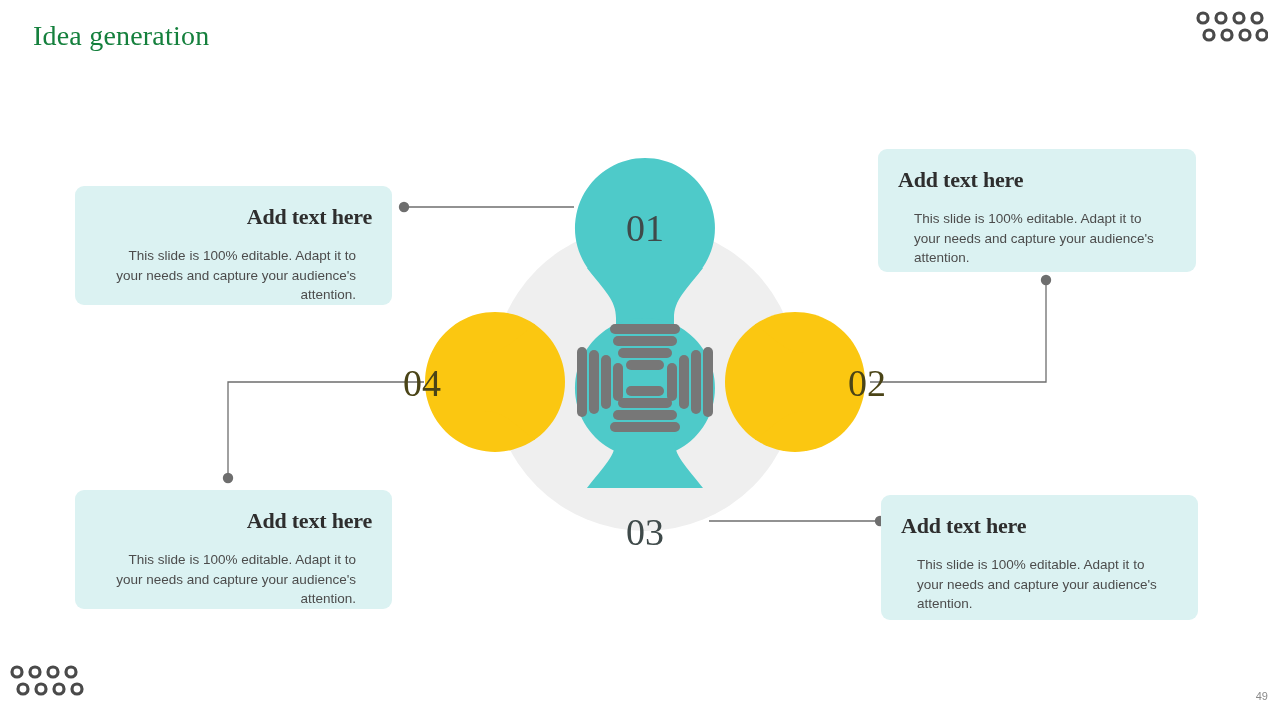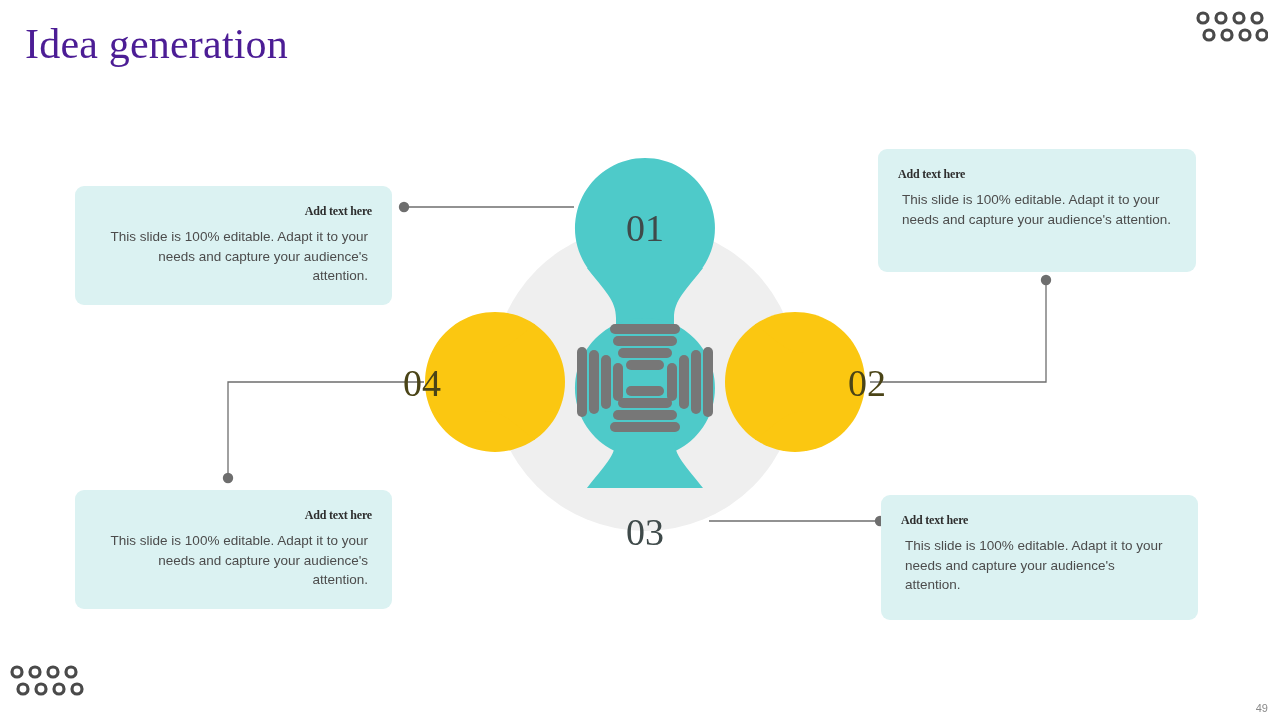--- a/index.html
+++ b/index.html
@@ -11,65 +11,65 @@
     width: 1280px;
     height: 720px;
     position: relative;
     overflow: hidden;
     font-family: "Liberation Sans", sans-serif;
   }
 
   
   #slide-title {
     position: absolute;
-    left: 25px;
+    left: 33px;
     top: 20px;
     font-family: "Liberation Serif", serif;
-    font-size: 42px;
-    color: #4c1d95;
+    font-size: 28px;
+    color: #15803d;
     letter-spacing: 0.2px;
     white-space: nowrap;
   }
 
   
   .dot-deco { position: absolute; }
   #dots-top-right { right: 12px; top: 10px; }
   #dots-bottom-left { left: 8px; bottom: 18px; }
 
   
   #page-number {
     position: absolute;
     right: 12px;
-    bottom: 6px;
+    bottom: 18px;
     font-size: 11px;
     color: #8a8a8a;
   }
 
   
   .callout {
     position: absolute;
     background: #dbf2f2;
     border-radius: 9px;
     box-sizing: border-box;
     padding: 18px 20px 18px 20px;
   }
   .callout .c-title {
     font-family: "Liberation Serif", serif;
     font-weight: bold;
-    font-size: 12px;
+    font-size: 22px;
     color: #2e2e2e;
     margin: 0 0 8px 0;
     letter-spacing: -0.2px;
   }
   .callout .c-body {
     font-family: "Liberation Sans", sans-serif;
     font-size: 13.5px;
     line-height: 19.5px;
     color: #4c4c4c;
-    margin: 4px;
+    margin: 16px;
   }
   .callout.align-right { text-align: right; }
   .callout.align-left  { text-align: left; }
 
   #callout-1 { left: 75px;  top: 186px; width: 317px; height: 119px; }
   #callout-2 { left: 878px; top: 149px; width: 318px; height: 123px; }
   #callout-3 { left: 75px;  top: 490px; width: 317px; height: 119px; }
   #callout-4 { left: 881px; top: 495px; width: 317px; height: 125px; }
 
   

